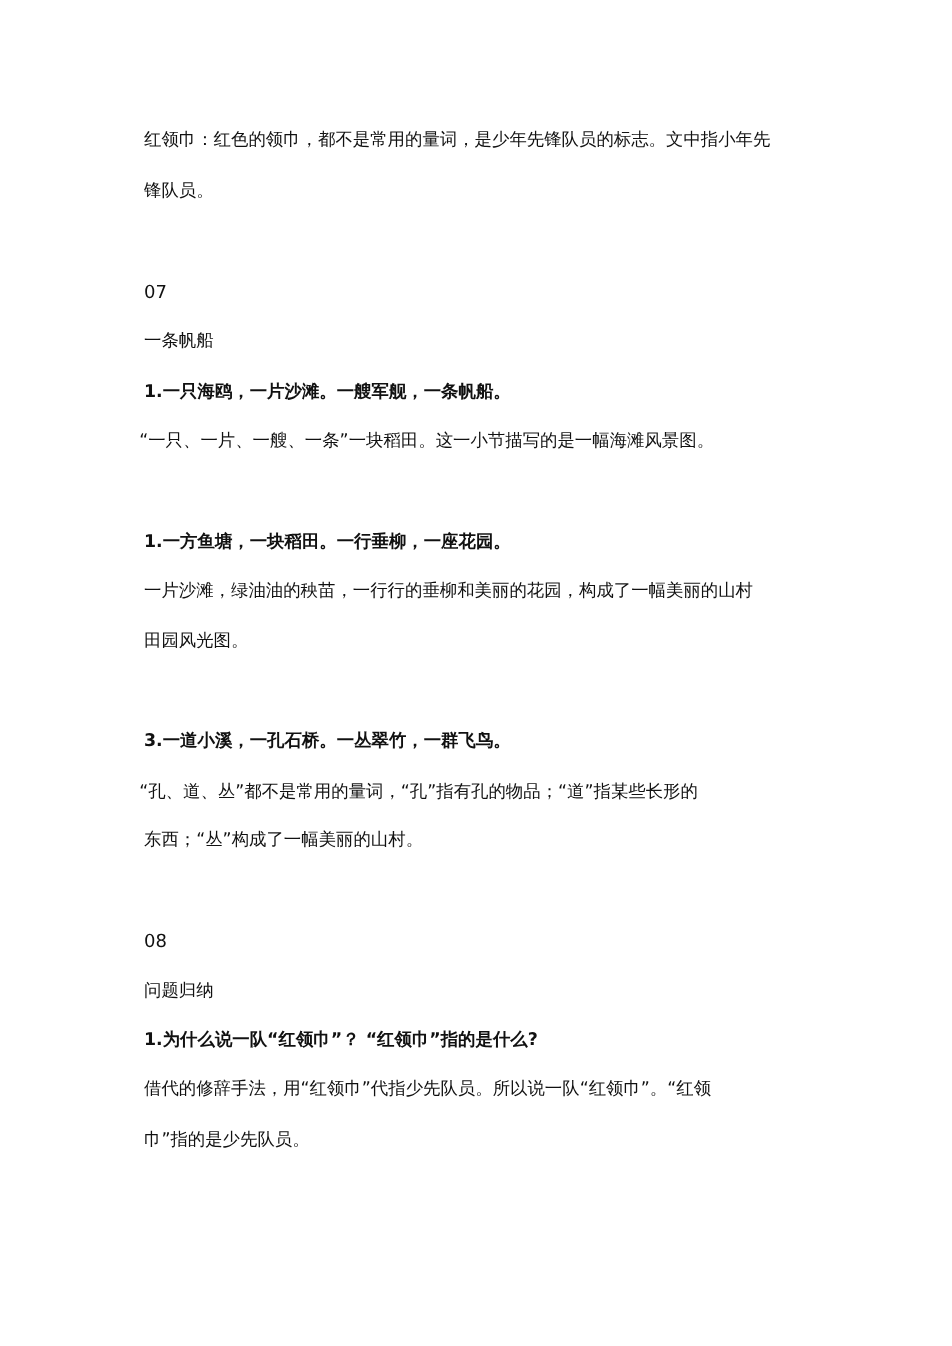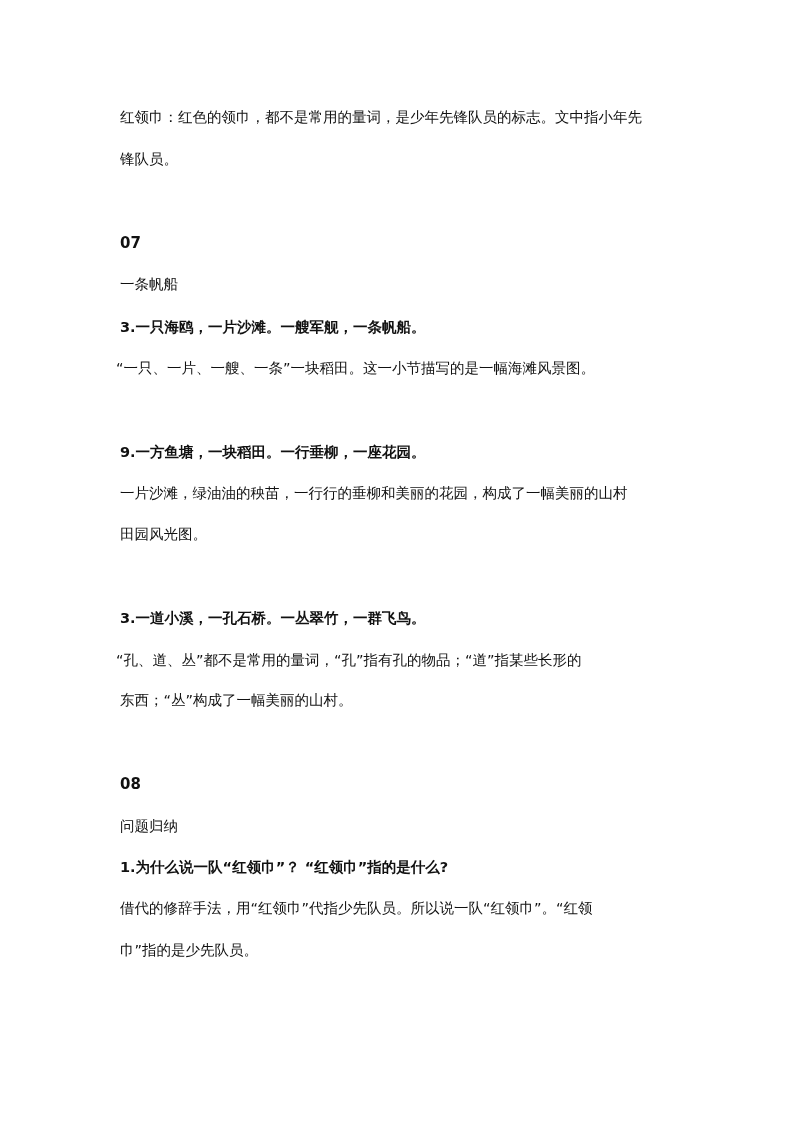--- a/index.html
+++ b/index.html
@@ -18,38 +18,38 @@
     .line {
       position: absolute;
       left: 120px;
       width: 560px;
       font-size: 14.5px;
       line-height: 20px;
       white-space: nowrap;
       letter-spacing: 0px;
     }
     .bold { font-weight: bold; }
-    .num { font-weight: bold; font-size: 15px; }
+    .num { font-weight: normal; font-size: 15px; }
     .indent { left: 116px; }
   </style>
 </head>
 <body>
 
 <div>
 
   <div class="line" style="top:107px">红领巾：红色的领巾，都不是常用的量词，是少年先锋队员的标志。文中指小年先</div>
   <div class="line" style="top:149px">锋队员。</div>
 
   <div class="line num" style="top:233px">07</div>
   <div class="line" style="top:274px">一条帆船</div>
 
-  <div class="line bold" style="top:317px">3.一只海鸥，一片沙滩。一艘军舰，一条帆船。</div>
+  <div class="line bold" style="top:317px">1.一只海鸥，一片沙滩。一艘军舰，一条帆船。</div>
   <div class="line indent" style="top:358px">“一只、一片、一艘、一条”一块稻田。这一小节描写的是一幅海滩风景图。</div>
 
-  <div class="line bold" style="top:442px">9.一方鱼塘，一块稻田。一行垂柳，一座花园。</div>
+  <div class="line bold" style="top:442px">1.一方鱼塘，一块稻田。一行垂柳，一座花园。</div>
   <div class="line" style="top:483px">一片沙滩，绿油油的秧苗，一行行的垂柳和美丽的花园，构成了一幅美丽的山村</div>
   <div class="line" style="top:524px">田园风光图。</div>
 
   <div class="line bold" style="top:608px">3.一道小溪，一孔石桥。一丛翠竹，一群飞鸟。</div>
   <div class="line indent" style="top:650px">“孔、道、丛”都不是常用的量词，“孔”指有孔的物品；“道”指某些长形的</div>
   <div class="line" style="top:690px">东西；“丛”构成了一幅美丽的山村。</div>
 
   <div class="line num" style="top:774px">08</div>
   <div class="line" style="top:816px">问题归纳</div>
 

